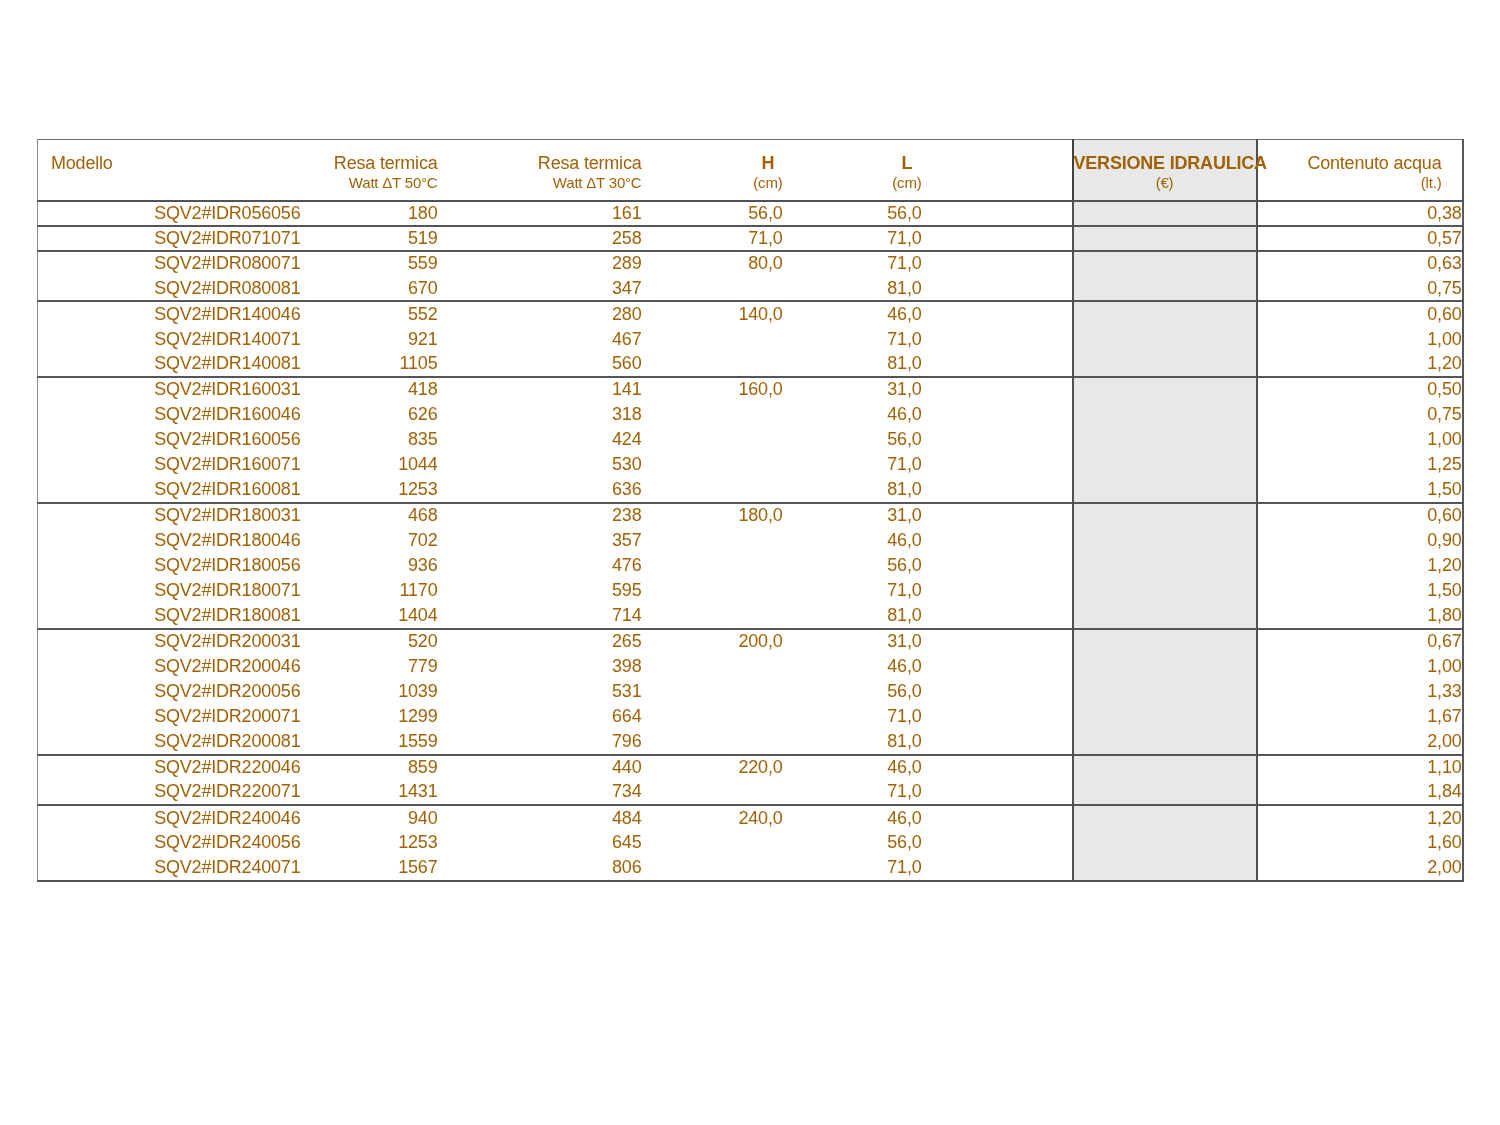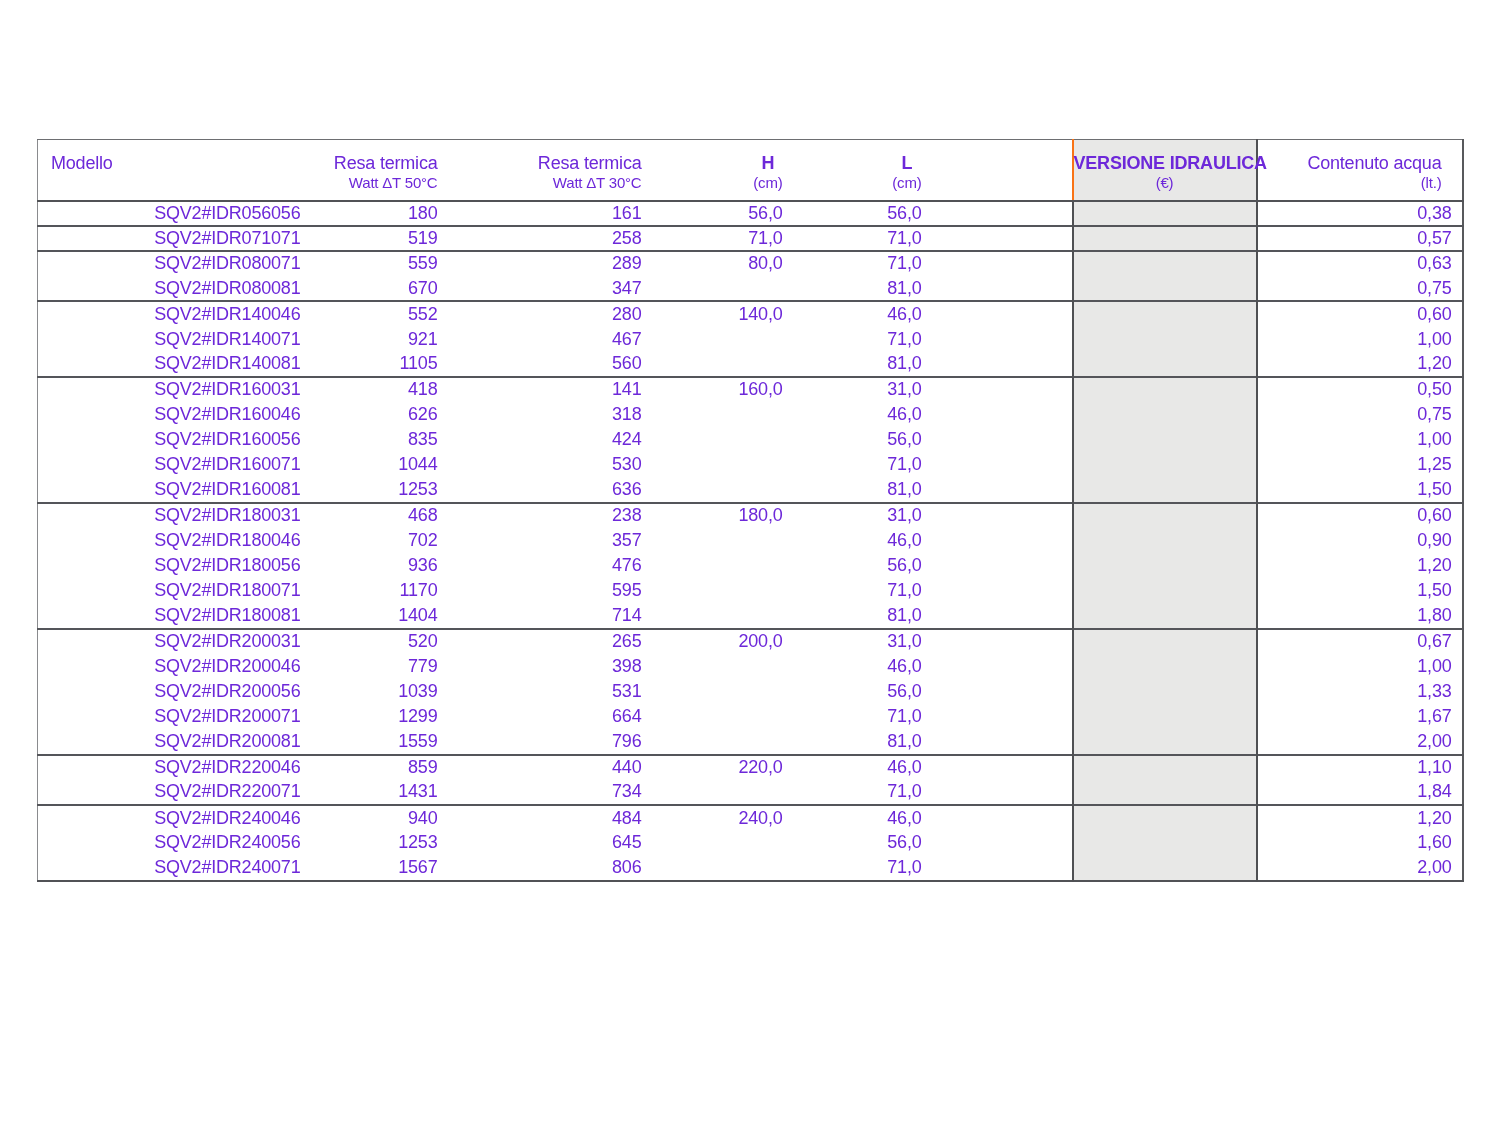--- a/index.html
+++ b/index.html
@@ -6,21 +6,21 @@
     margin: 0;
     padding: 0;
     background: #ffffff;
   }
   .page {
     position: relative;
     width: 1500px;
     height: 1125px;
     background: #ffffff;
     font-family: "Liberation Sans", sans-serif;
-    color: #6d28d9;
+    color: #a16207;
     overflow: hidden;
   }
   table.spec {
     position: absolute;
     left: 37px;
     top: 139px;
     width: 1425px;
     border-collapse: collapse;
     table-layout: fixed;
     border-top: 1px solid #6d6e71;
@@ -49,30 +49,30 @@
     height: 25.2px;
     box-sizing: border-box;
     padding: 0;
     font-size: 18px;
     letter-spacing: -0.2px;
     white-space: nowrap;
     overflow: hidden;
   }
   td.c-model  { text-align: right;  padding-left: 13px; }
   td.c-num    { text-align: right; }
-  td.c-acqua  { text-align: right; padding-right: 10px; }
+  td.c-acqua  { text-align: right; }
   td.c-vers   {
     background: #e8e8e7;
     border-left: 2px solid #4f5053;
     border-right: 2px solid #4f5053;
     text-align: center;
   }
   th.c-vers {
     background: #e8e8e7;
-    border-left: 2px solid #f97316;
+    border-left: 2px solid #404040;
     border-right: 2px solid #4f5053;
   }
   tr.group-start td { border-top: 2px solid #54555a; }
 </style>
 </head>
 <body>
 
 <div class="page">
   <table class="spec">
     <colgroup>

